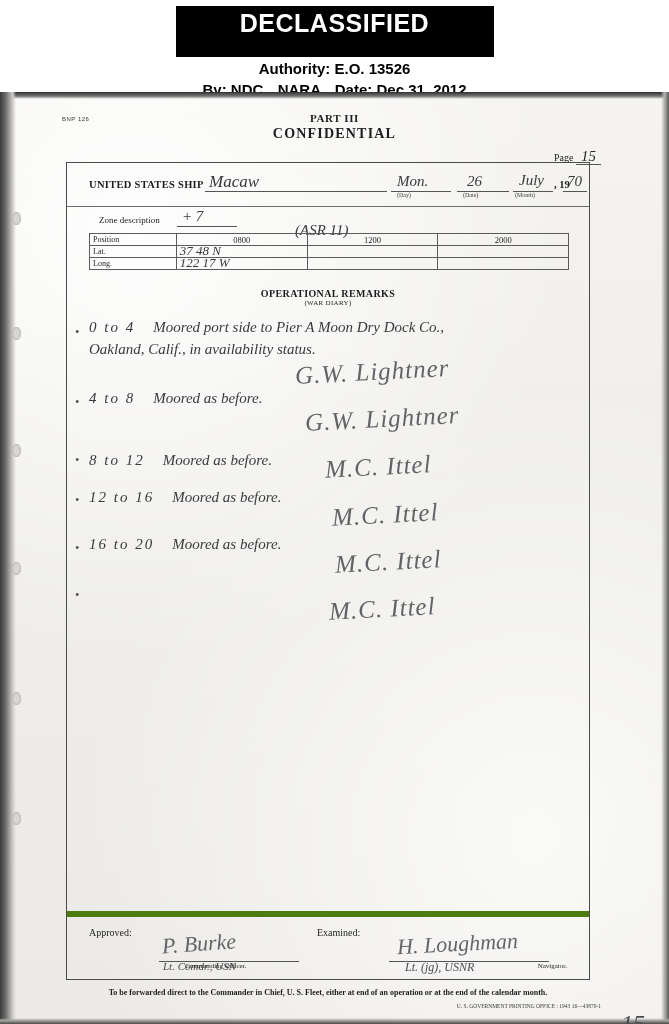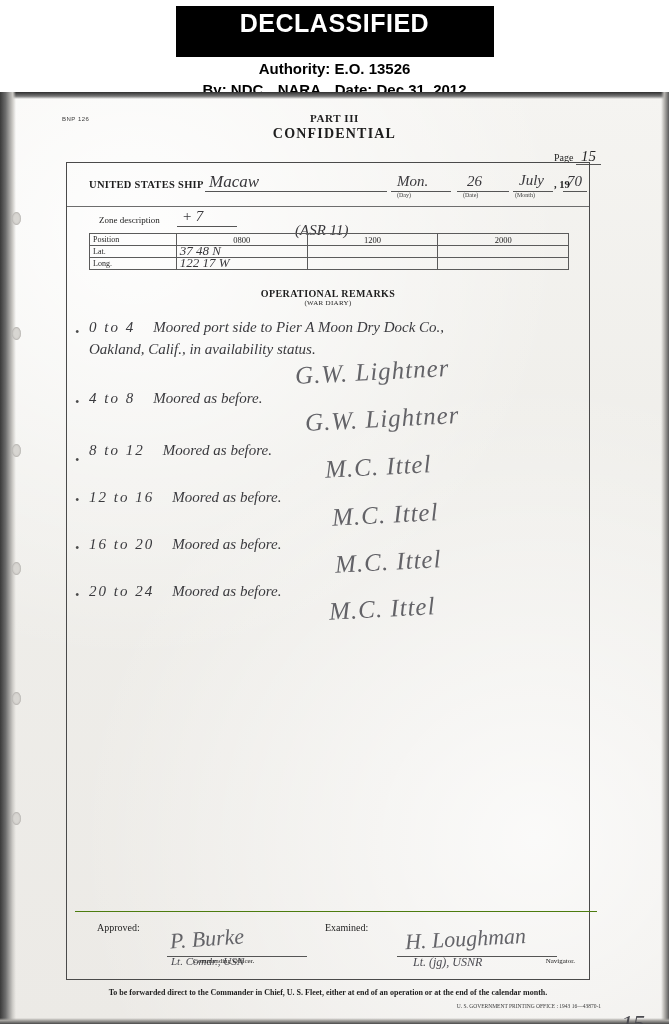--- a/index.html
+++ b/index.html
@@ -314,24 +314,24 @@
   .tick {
     position: absolute;
     font-size: 12px;
     color: #4a4a4a;
     font-style: italic;
   }
 
   
   #sig-block {
     position: absolute;
-    left: 8px; bottom: 0;
+    left: 0; bottom: 0;
     width: 100%;
     height: 68px;
-    border-top: 1px solid #4d7c0f;
+    border-top: 6px solid #4d7c0f;
     box-sizing: border-box;
   }
   #approved-label {
     position: absolute; left: 22px; top: 10px;
     font-size: 10px;
   }
   #examined-label {
     position: absolute; left: 250px; top: 10px;
     font-size: 10px;
   }
@@ -518,45 +518,41 @@
       <div class="sig" style="left:228px; top:195px;">G.W. Lightner</div>
 
       <div class="tick" style="left:8px; top:232px;">•</div>
       <div class="entry" style="left:22px; top:226px;">
         <span class="time">4 to 8</span>
         <span class="text">Moored as before.</span>
       </div>
       <div class="sig" style="left:238px; top:242px;">G.W. Lightner</div>
 
       <div class="tick" style="left:8px; top:290px;">•</div>
-      <div class="entry" style="left:22px; top:278px;">
+      <div class="entry" style="left:22px; top:288px;">
         <span class="time">8 to 12</span>
         <span class="text">Moored as before.</span>
       </div>
       <div class="sig" style="left:258px; top:290px;">M.C. Ittel</div>
 
       <div class="tick" style="left:8px; top:330px;">•</div>
       <div class="entry" style="left:22px; top:325px;">
         <span class="time">12 to 16</span>
         <span class="text">Moored as before.</span>
       </div>
       <div class="sig" style="left:265px; top:338px;">M.C. Ittel</div>
 
       <div class="tick" style="left:8px; top:378px;">•</div>
       <div class="entry" style="left:22px; top:372px;">
         <span class="time">16 to 20</span>
         <span class="text">Moored as before.</span>
       </div>
       <div class="sig" style="left:268px; top:385px;">M.C. Ittel</div>
 
       <div class="tick" style="left:8px; top:425px;">•</div>
-      <div class="entry" style="left:22px; top:419px;">
-        <span class="time">20 to 24</span>
-        <span class="text">Moored as before.</span>
-      </div>
       <div class="sig" style="left:262px; top:432px;">M.C. Ittel</div>
 
       <div id="sig-block">
         <div id="approved-label">Approved:</div>
         <div id="approved-sig">P. Burke</div>
         <div class="rule" id="rule-approved"></div>
         <div id="co-rank">Lt. Comdr., USN</div>
         <div id="co-title">Commanding Officer.</div>
 
         <div id="examined-label">Examined:</div>

